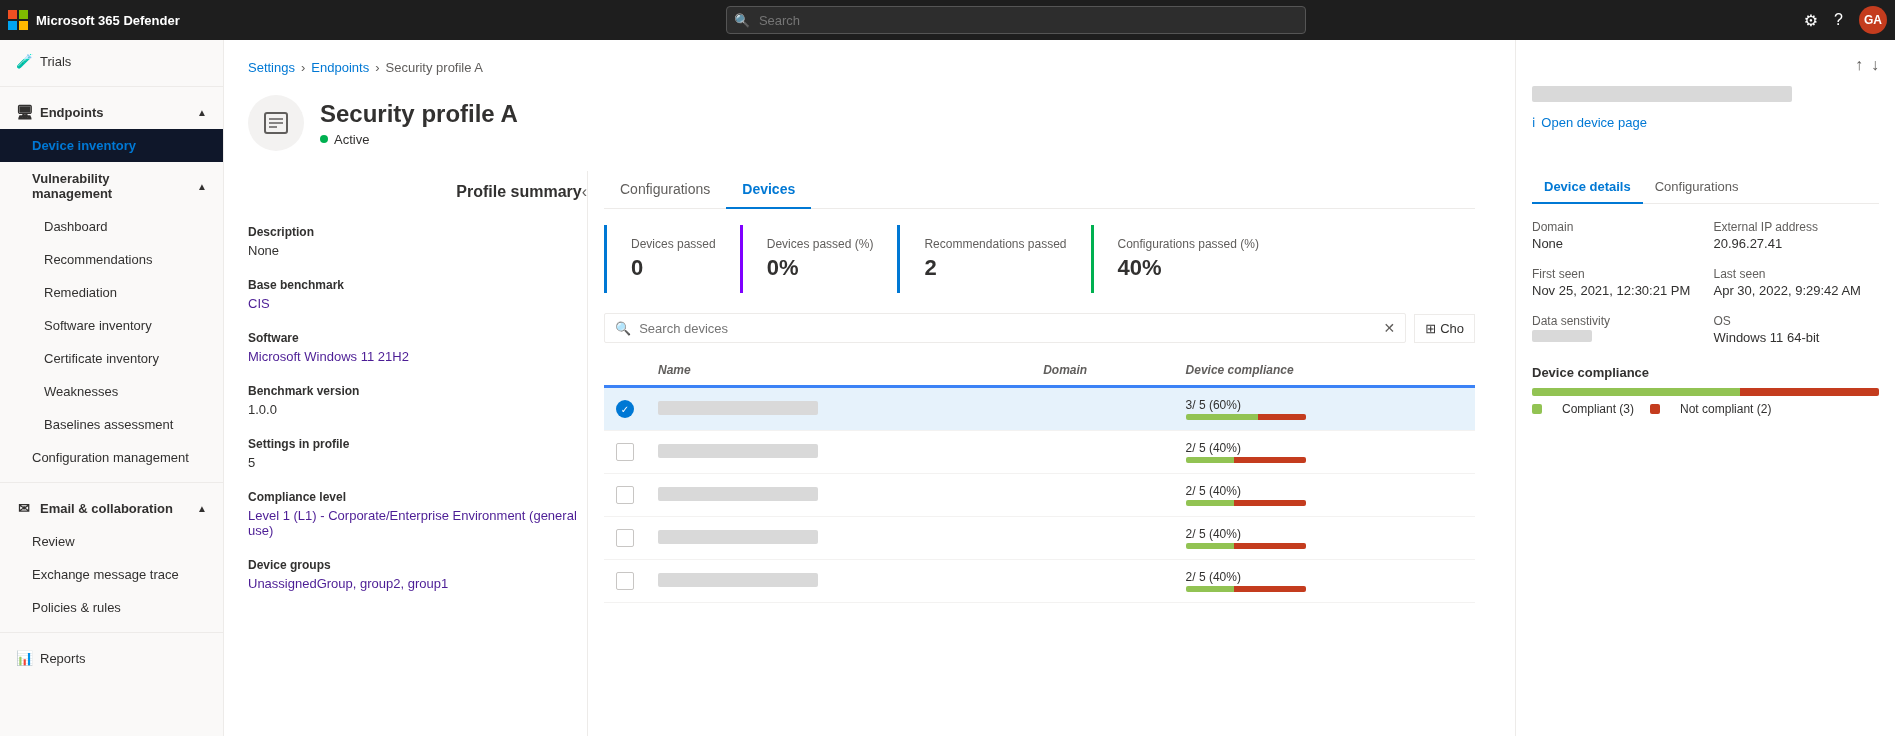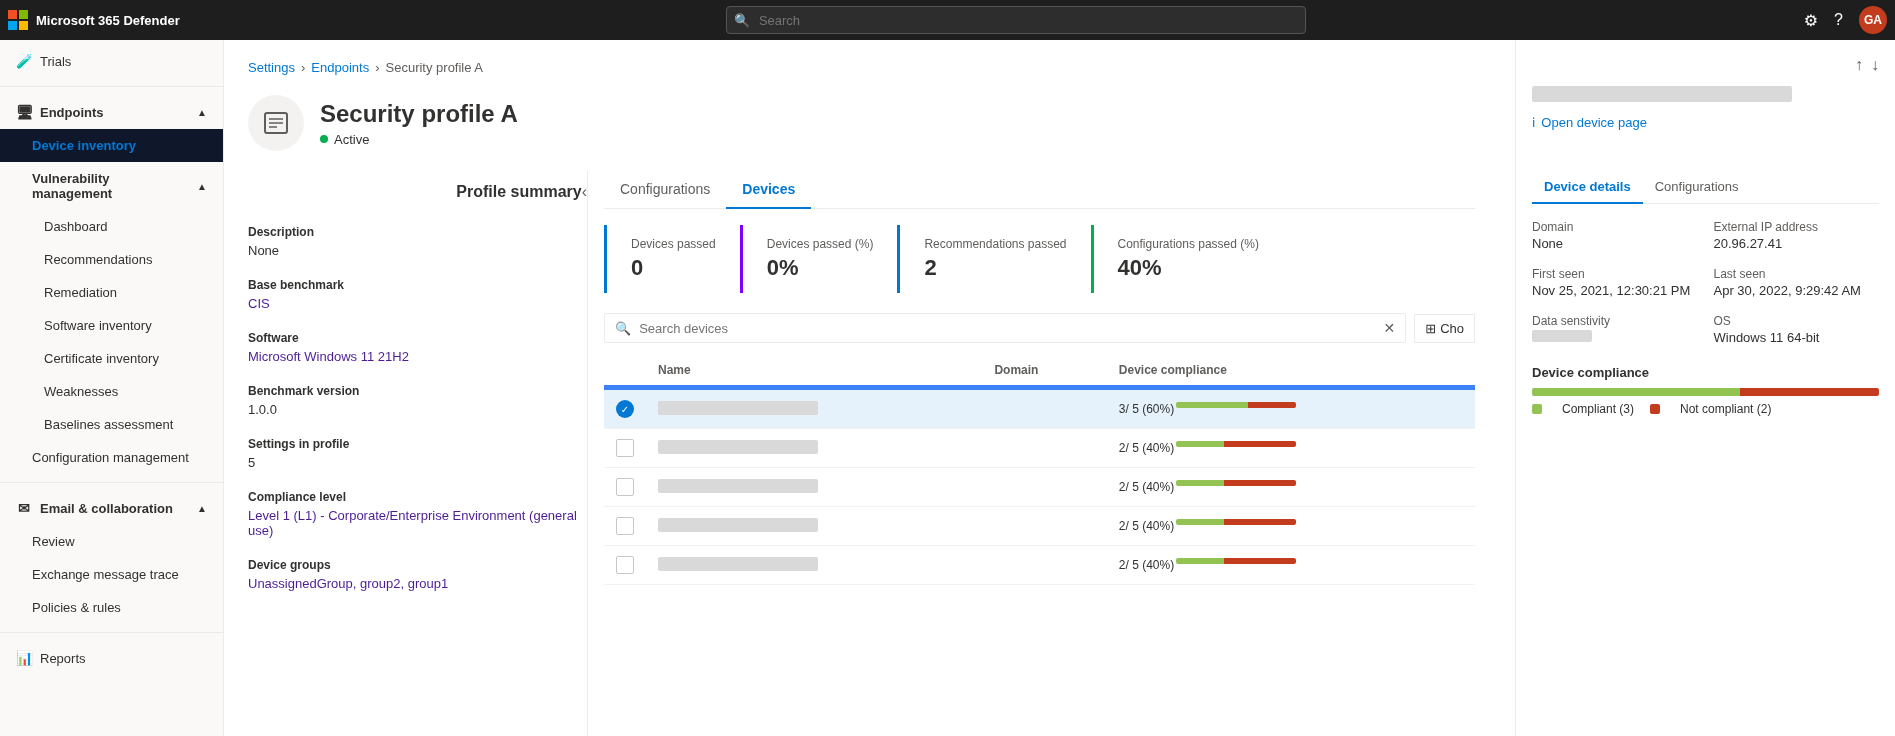--- a/index.html
+++ b/index.html
@@ -99,28 +99,28 @@
 
     
     .search-bar { display: flex; align-items: center; gap: 8px; margin-bottom: 12px; }
     .device-search { display: flex; align-items: center; gap: 8px; border: 1px solid #edebe9; border-radius: 2px; padding: 6px 10px; flex: 1; background: #fff; }
     .device-search input { border: none; outline: none; font-size: 13px; flex: 1; }
     .clear-btn { cursor: pointer; color: #605e5c; font-size: 14px; }
     .columns-btn { display: flex; align-items: center; gap: 4px; padding: 6px 10px; border: 1px solid #edebe9; cursor: pointer; font-size: 13px; color: #323130; }
 
     
     .device-table { width: 100%; border-collapse: collapse; }
-    .device-table th { text-align: left; padding: 8px 12px; font-size: 12px; font-weight: 600; color: #605e5c; border-bottom: 5px solid #3b82f6; }
+    .device-table th { text-align: left; padding: 8px 12px; font-size: 12px; font-weight: 600; color: #605e5c; border-bottom: 3px solid #3b82f6; font-style: italic; }
     .device-table td { padding: 10px 12px; font-size: 13px; border-bottom: 1px solid #f3f2f1; vertical-align: middle; }
     .device-table tr.selected td { background: #e6f2fb; }
     .check-cell { width: 32px; }
     .check-circle { width: 18px; height: 18px; border-radius: 50%; background: #0078d4; display: flex; align-items: center; justify-content: center; color: #fff; font-size: 10px; }
     .check-empty { width: 18px; height: 18px; border: 1px solid #c8c6c4; border-radius: 2px; }
     .device-name-blurred { background: #d9d9d9; border-radius: 2px; height: 14px; width: 160px; display: inline-block; }
-    .compliance-cell { display: flex; flex-direction: row; gap: 2px; }
+    .compliance-cell { display: flex; flex-direction: column; gap: 2px; }
     .compliance-text { font-size: 12px; color: #323130; }
     .compliance-bar { display: flex; height: 6px; border-radius: 2px; overflow: hidden; width: 120px; }
     .bar-green { background: #92c353; }
     .bar-red { background: #c43c1e; }
 
     
     .detail-panel { width: 380px; min-width: 380px; border-left: 1px solid #edebe9; background: #fff; overflow-y: auto; padding: 16px; }
     .detail-nav { display: flex; justify-content: flex-end; gap: 8px; margin-bottom: 12px; }
     .detail-nav-btn { cursor: pointer; color: #605e5c; font-size: 16px; background: none; border: none; }
     .detail-device-name { font-size: 14px; font-weight: 600; color: #323130; margin-bottom: 8px; }

